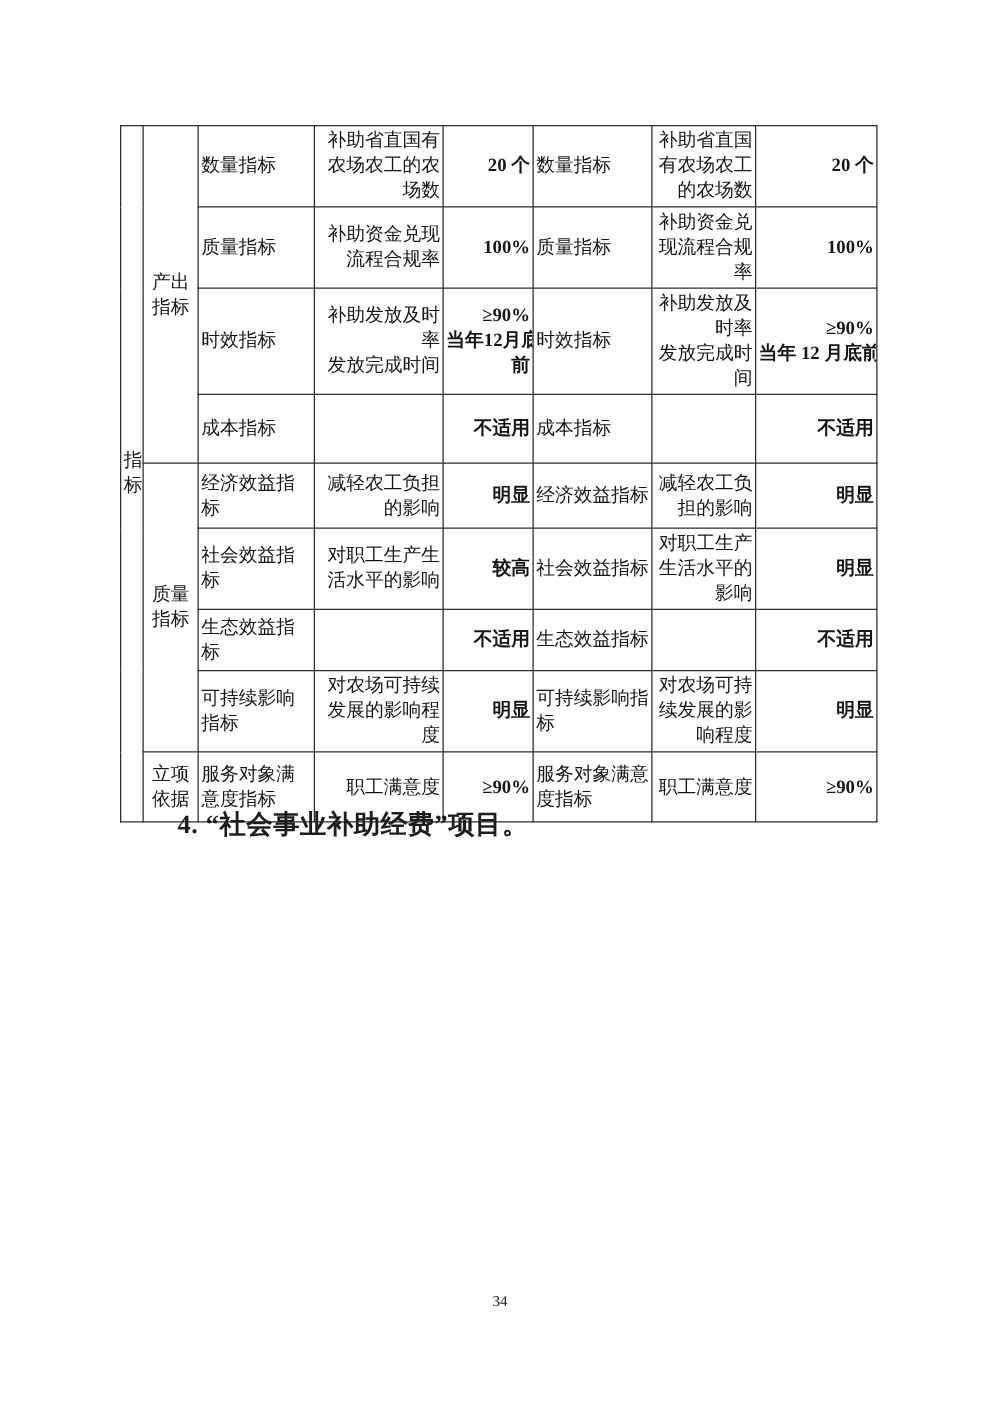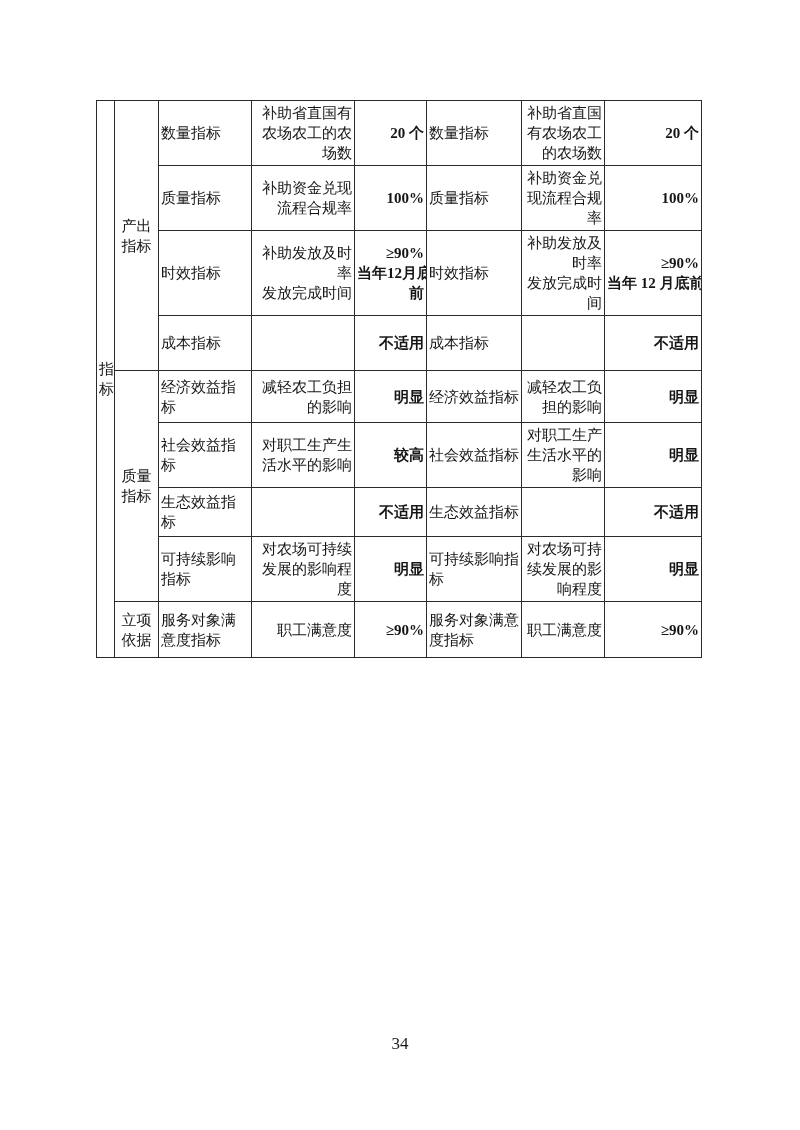--- a/index.html
+++ b/index.html
@@ -82,21 +82,21 @@
     text-indent: 2em;
     margin: 0;
     letter-spacing: 0.5px;
   }
   .page-number {
     position: absolute;
     left: 0;
     top: 1034px;
     width: 800px;
     text-align: center;
-    font-size: 17px;
+    font-size: 12px;
     color: #1c1c1c;
   }
 </style>
 </head>
 <body>
 
 <div class="page">
 
   <table class="ind-table">
     <colgroup>
@@ -188,17 +188,18 @@
       <td class="c-desc">职工满意度</td>
       <td class="c-val">≥90%</td>
       <td class="c-name">服务对象满意度指标</td>
       <td class="c-desc">职工满意度</td>
       <td class="c-val">≥90%</td>
     </tr>
   </tbody>
     </table>
 
   <div class="content">
+    <h4 class="section-heading">4. “社会事业补助经费”项目。</h4>
   </div>
 
   <div class="page-number">34</div>
 
 </div>
 
 </body></html>

